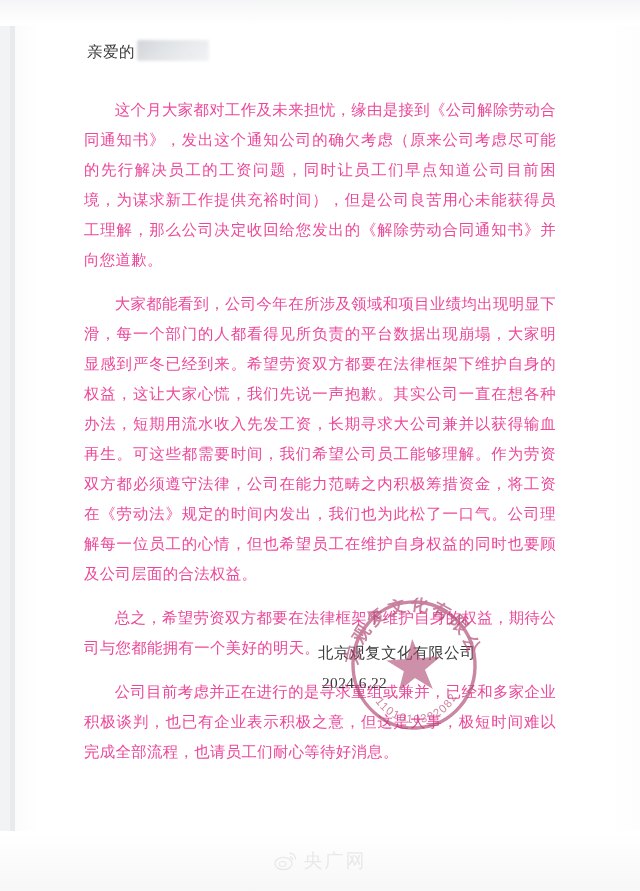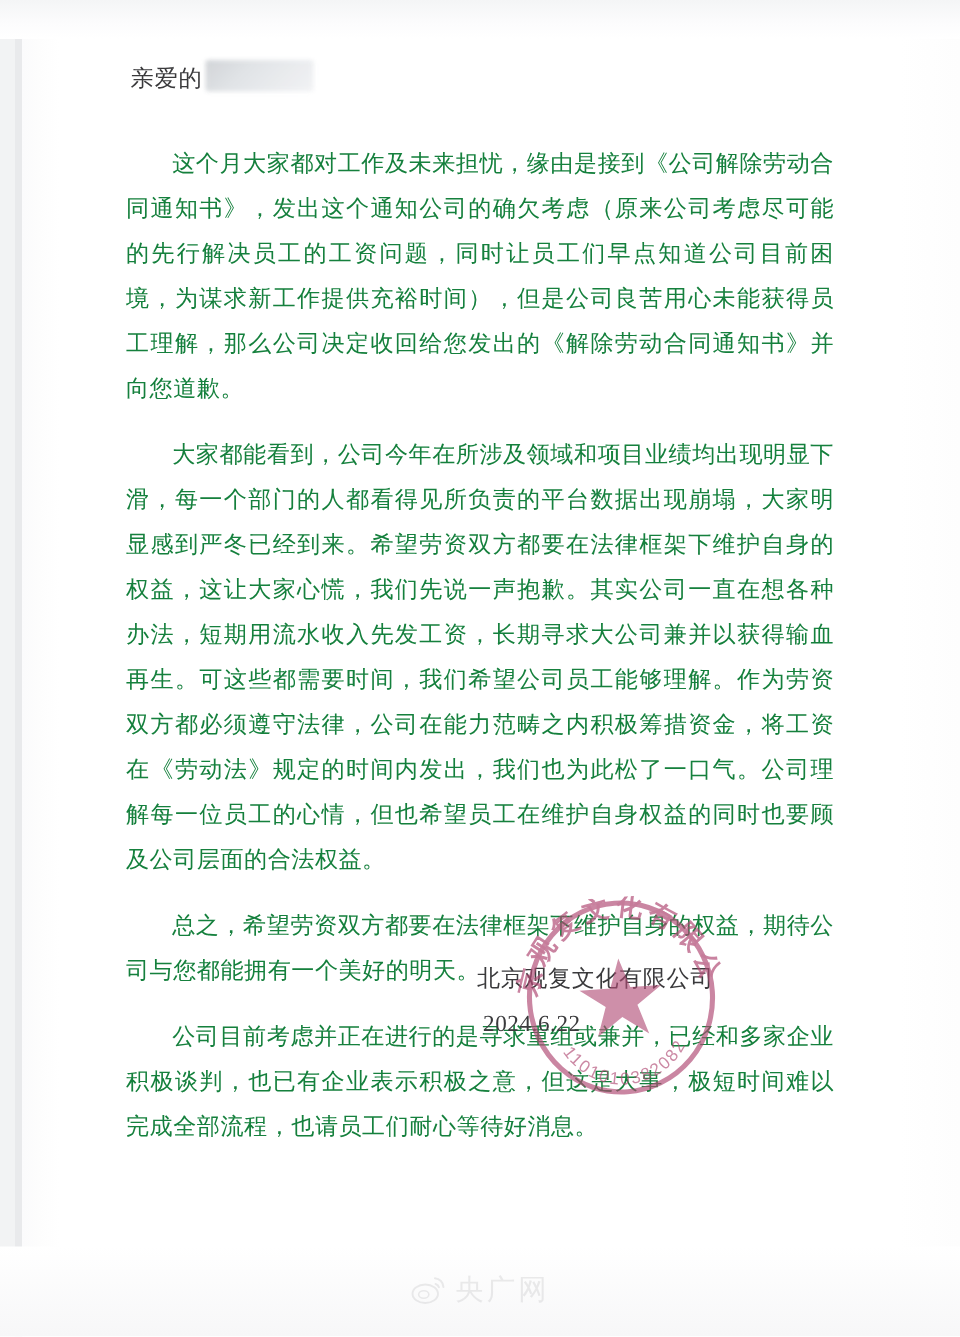--- a/index.html
+++ b/index.html
@@ -75,21 +75,21 @@
     opacity: 0.95;
   }
 
   .body-text {
     position: absolute;
     left: 84px;
     top: 95px;
     width: 472px;
     font-size: 15.4px;
     line-height: 30px;
-    color: #15803d;
+    color: #ec4899;
     text-align: justify;
     text-justify: inter-character;
     letter-spacing: 0.35px;
   }
   .body-text p {
     margin: 0 0 14px 0;
     text-indent: 2em;
   }
   .body-text p:last-child { margin-bottom: 0; }
 

